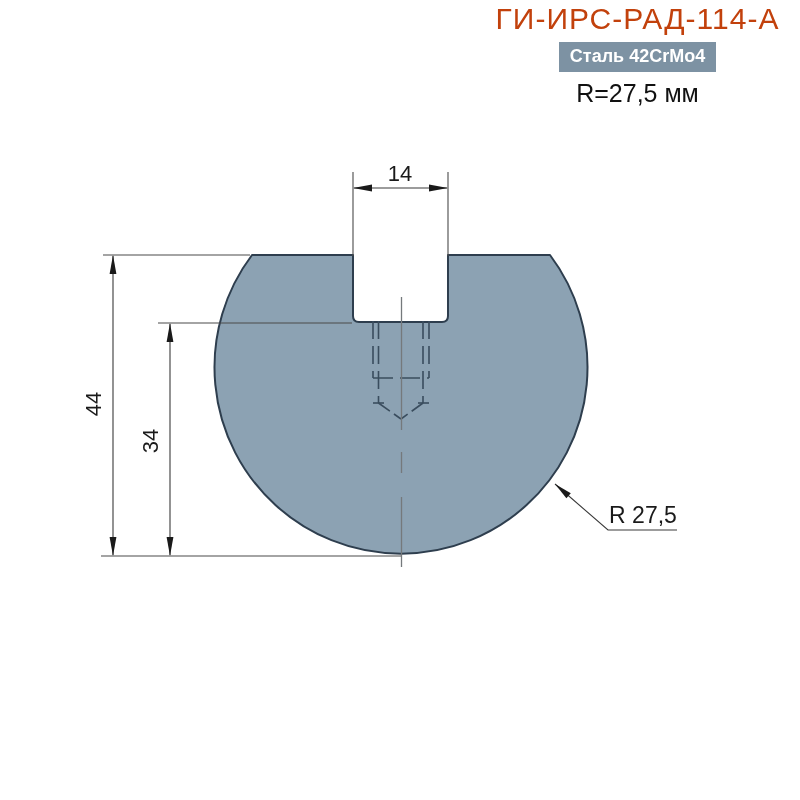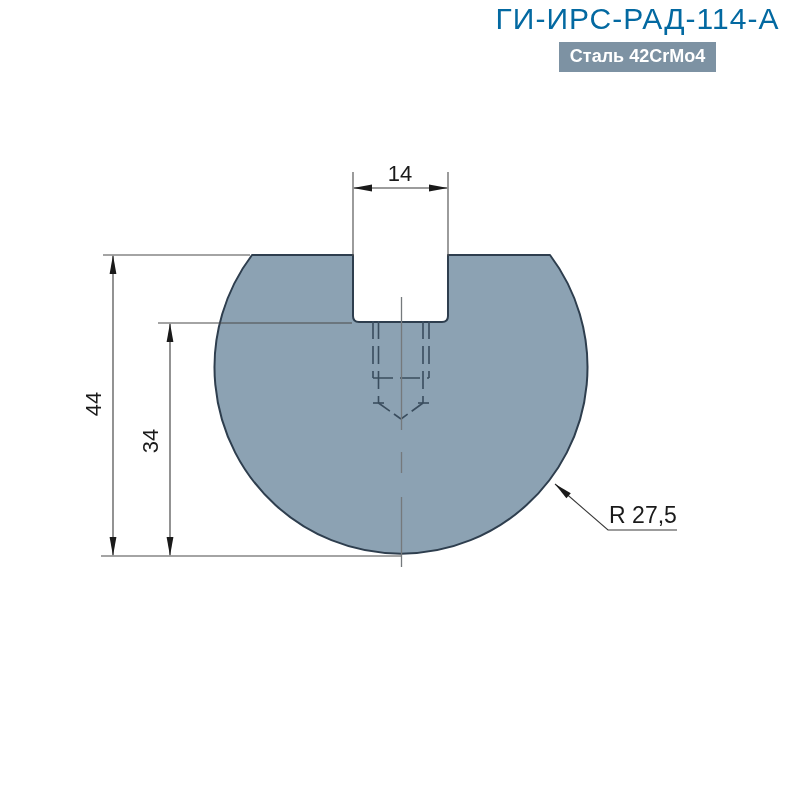--- a/index.html
+++ b/index.html
@@ -6,40 +6,41 @@
   body{
     width:800px;height:800px;position:relative;background:#ffffff;
     font-family:"Liberation Sans", sans-serif;overflow:hidden;
   }
   .header{
     position:absolute;left:465px;top:2px;width:345px;
     display:flex;flex-direction:column;align-items:center;
   }
   .title{
     font-size:30px;line-height:34px;letter-spacing:1px;
-    color:#0369a1;font-weight:400;white-space:nowrap;
+    color:#c2410c;font-weight:400;white-space:nowrap;
   }
   .badge{
     margin-top:6px;background:#7D92A3;color:#ffffff;
     font-size:18px;font-weight:bold;line-height:27px;
     padding:1px 11px 2px 11px;white-space:nowrap;
   }
   .radius-note{
     margin-top:8px;color:#111111;font-size:25px;line-height:26px;white-space:nowrap;
   }
   svg{position:absolute;left:0;top:0;}
   .dim-text{font-size:22px;fill:#1A1A1A;}
   .leader-text{font-size:23px;fill:#1A1A1A;}
 </style>
 </head>
 <body>
 
 <div class="header">
   <div class="title">ГИ-ИРС-РАД-114-А</div>
   <div class="badge">Сталь 42CrMo4</div>
+  <div class="radius-note">R=27,5 мм</div>
 </div>
 
 <svg width="800" height="800" viewBox="0 0 800 800">
 
   <g>
     <path d="M 252 255 L 353 255 L 353 316 Q 353 322 359 322 L 442 322 Q 448 322 448 316 L 448 255 L 550 255 A 186.5 186.5 0 1 1 252 255 Z" fill="#8CA2B3" stroke="#2E3E4E" stroke-width="2" stroke-linejoin="round"></path>
   </g>
 
   <g stroke="#3A4D5E" stroke-width="1.6" fill="none">
     <line x1="373" y1="321" x2="373" y2="378" stroke-dasharray="18 7"></line>

